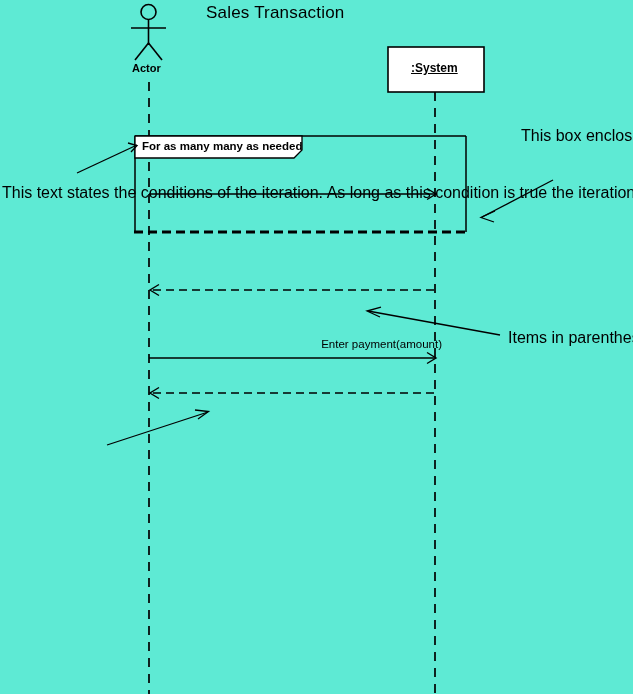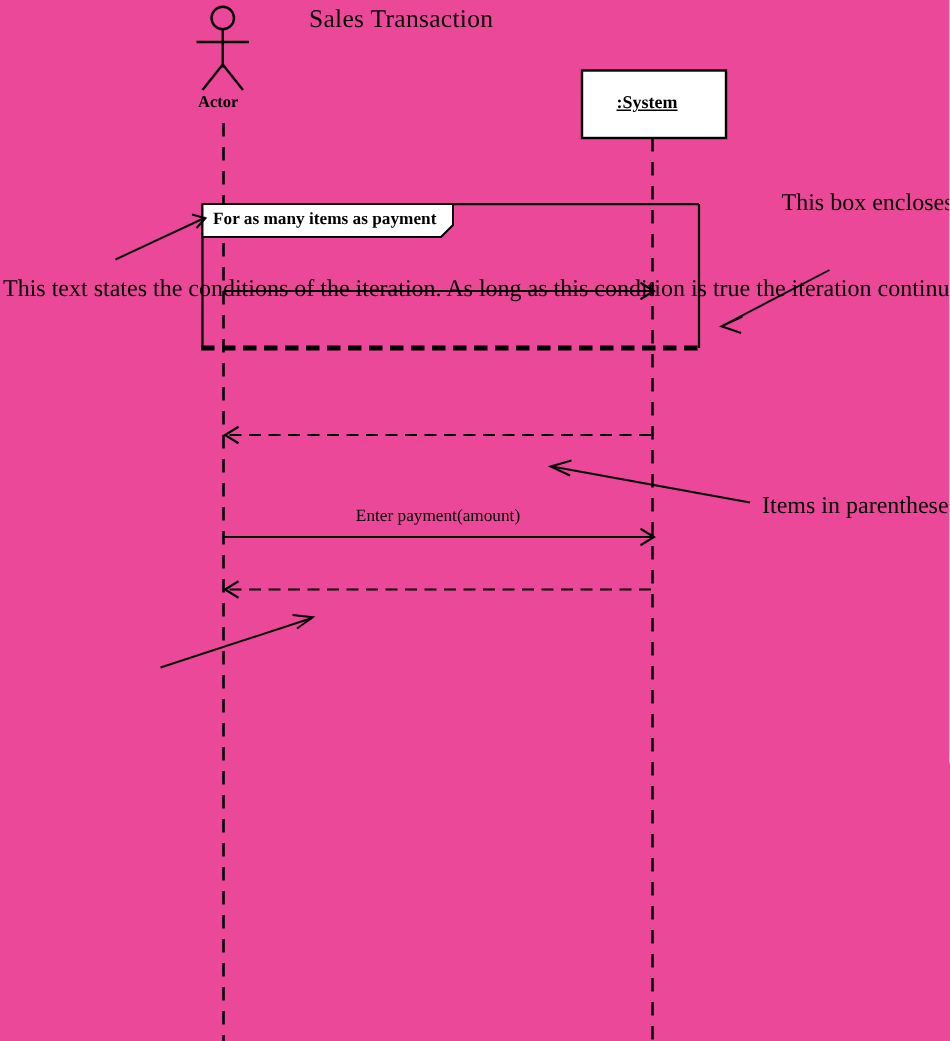--- a/index.html
+++ b/index.html
@@ -8,23 +8,22 @@
     background: #ffffff;
   }
   body {
     font-family: "Liberation Sans", sans-serif;
     color: #000000;
   }
   #canvas {
     position: relative;
     width: 633px;
     height: 694px;
-    background: #ec4899;
+    background: #5eead4;
     overflow: hidden;
-    font-family: Liberation Serif, serif;
   }
   svg.layer {
     position: absolute;
     left: 0;
     top: 0;
     width: 633px;
     height: 694px;
   }
   .txt {
     position: absolute;
@@ -57,21 +56,21 @@
     font-size: 11.5px;
     font-weight: bold;
   }
   .msg-label {
     font-size: 11.5px;
     text-align: center;
     width: 300px;
   }
   #msg-scan { left: 142px; top: 175px; }
   #msg-invoice { left: 142px; top: 294px; }
-  #msg-payment { left: 142px; top: 338px; }
+  #msg-payment { left: 142px; top: 338px; text-align: right; }
   #msg-receipt { left: 142px; top: 400px; }
 
   .annotation {
     font-size: 16px;
     text-align: center;
     line-height: 1.30;
   }
   #note-conditions {
     left: 2px;
     top: 183px;
@@ -164,21 +163,21 @@
       </g>
     </g>
   </svg>
 
   <div class="txt" id="diagram-title">Sales Transaction</div>
 
   <div class="txt" id="actor-label">Actor</div>
 
   <div class="txt" id="system-label">:System</div>
 
-  <div class="txt" id="loop-label-text">For as many items as payment</div>
+  <div class="txt" id="loop-label-text">For as many many as needed</div>
 
 
 
   <div class="txt msg-label" id="msg-payment">Enter payment(amount)</div>
 
 
   <div class="txt annotation" id="note-conditions">This text states the conditions of the iteration. As long as this condition is true the iteration continues</div>
 
   <div class="txt annotation" id="note-loopbox">This box encloses an iteration (loop)</div>
 

